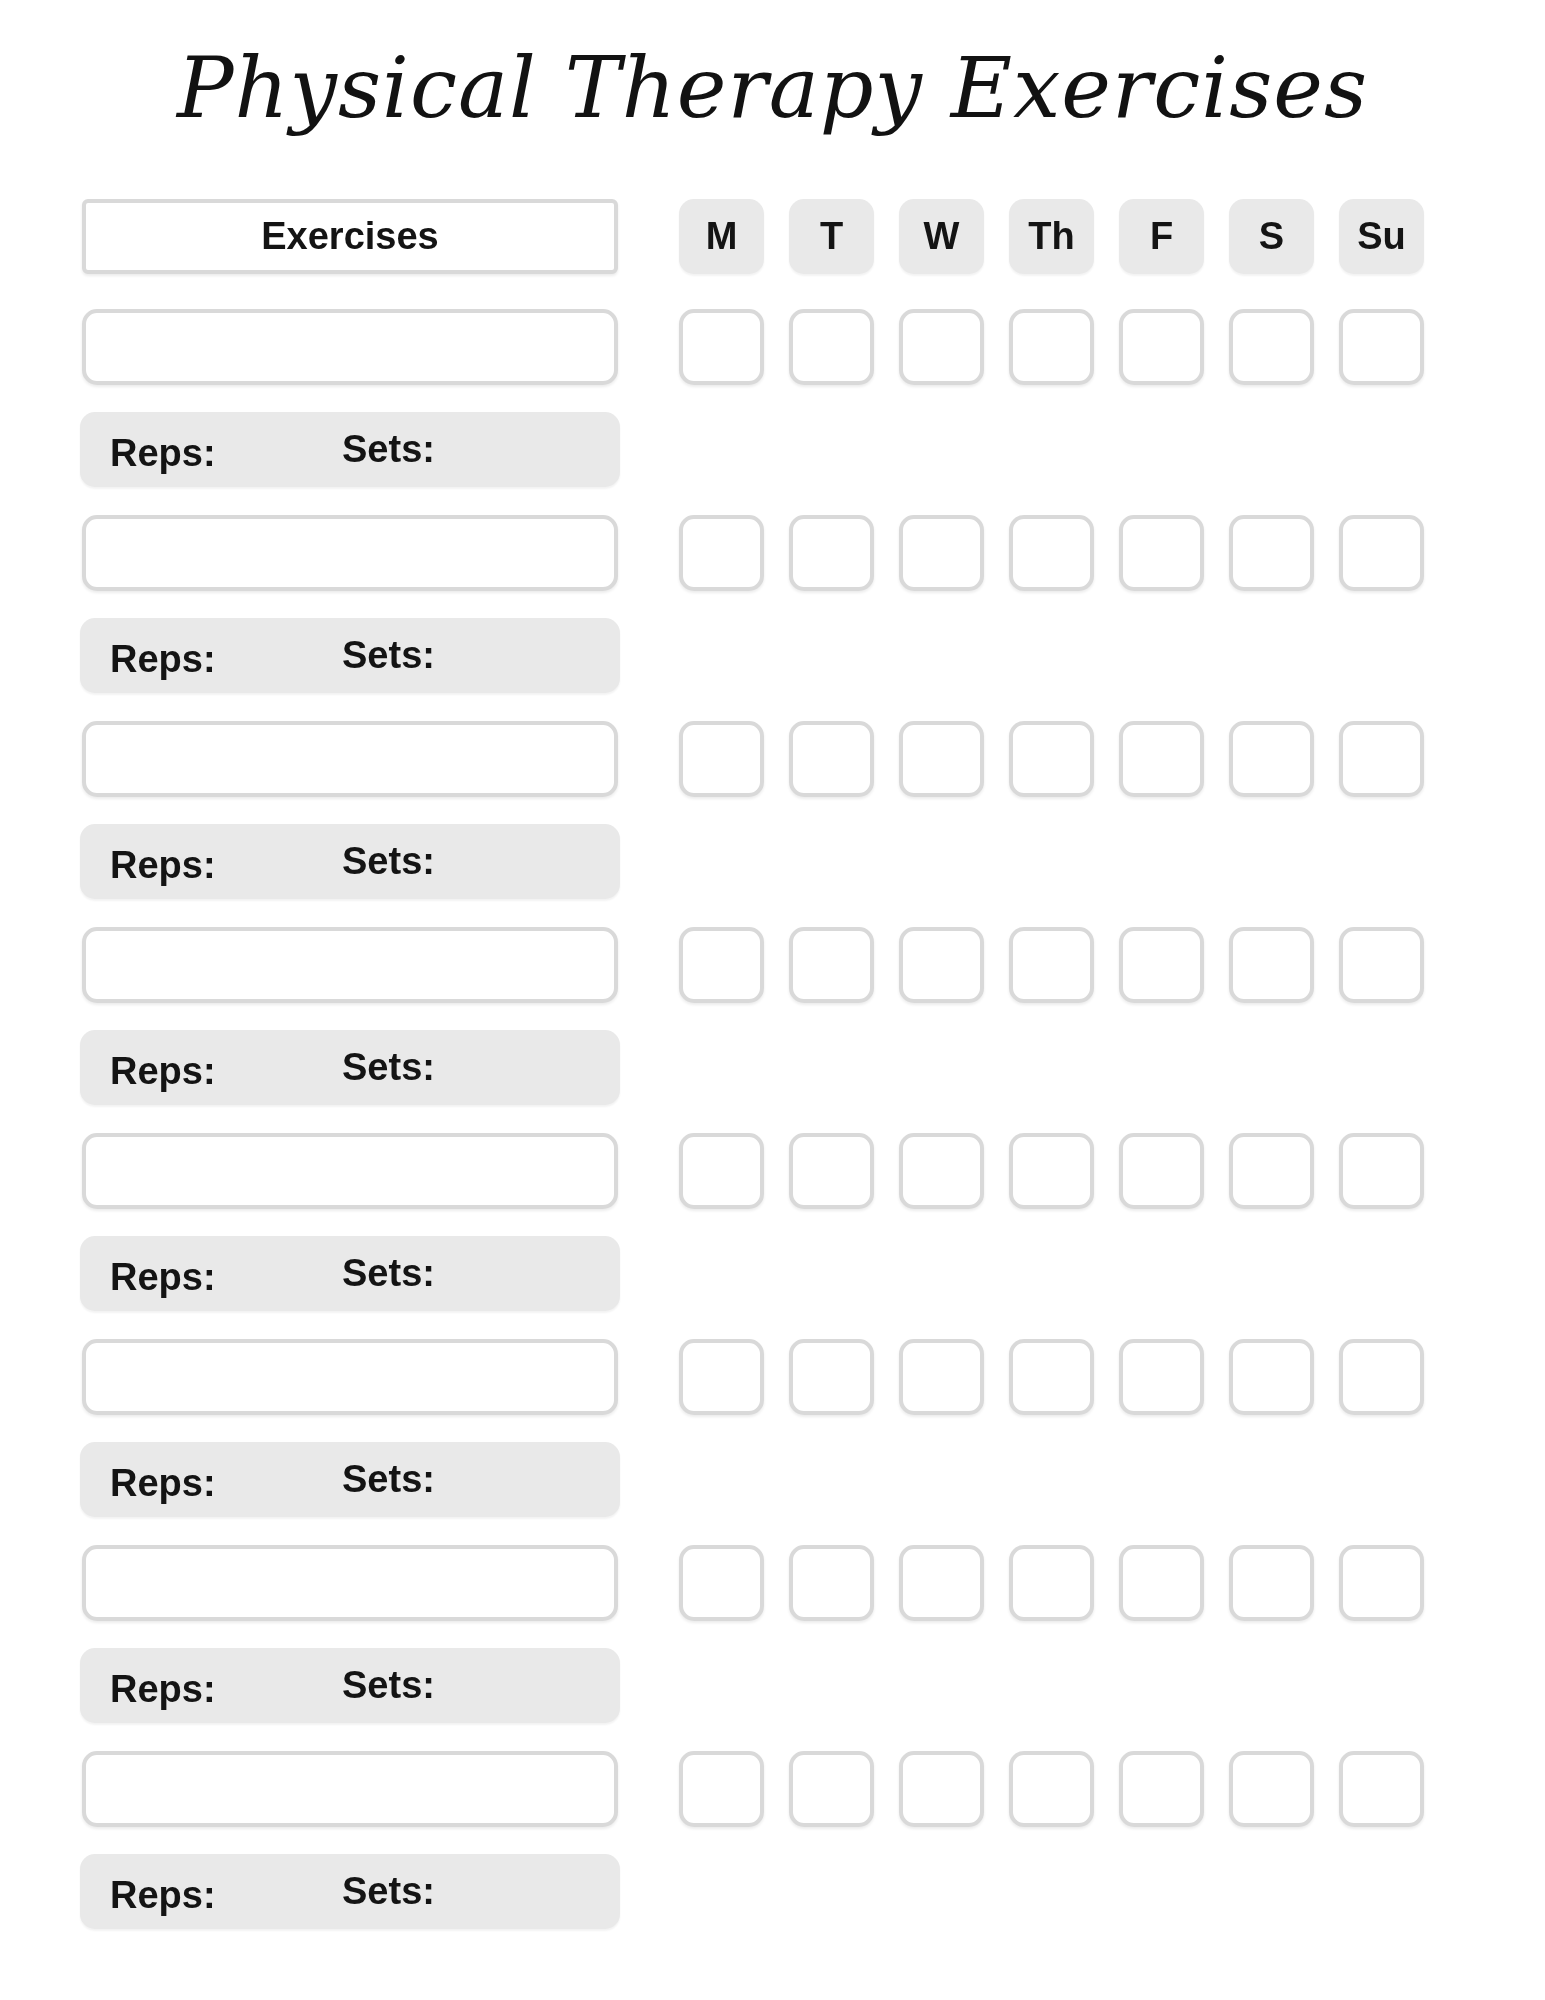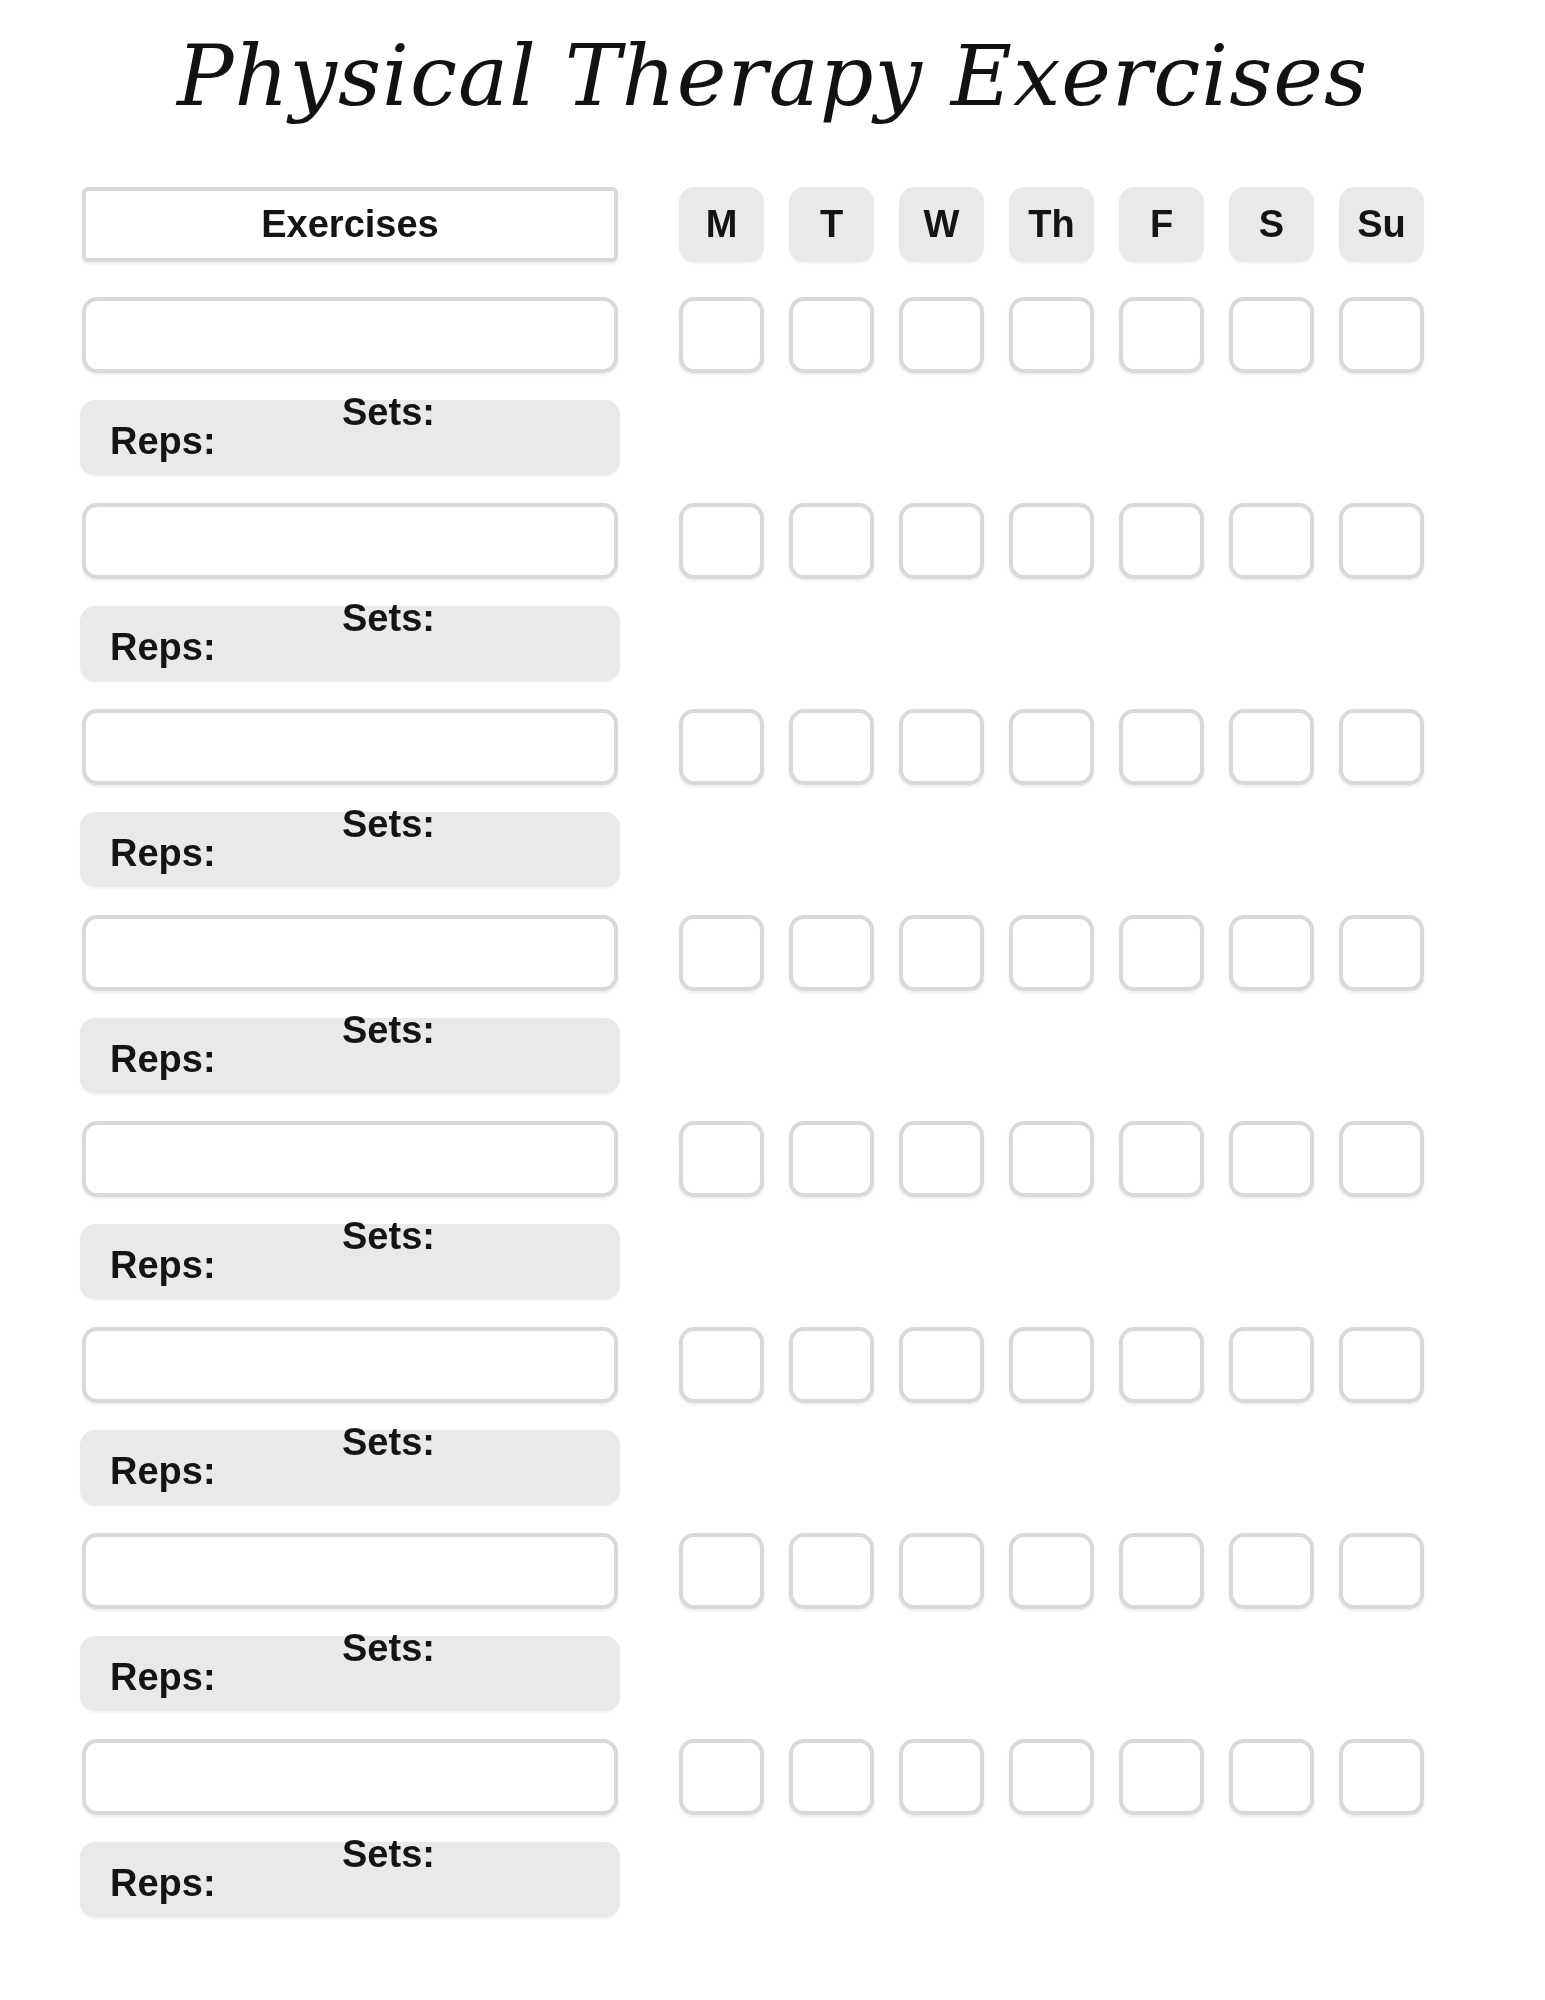--- a/index.html
+++ b/index.html
@@ -14,21 +14,21 @@
     position:relative;
     width:1545px;
     height:2000px;
     margin:0 auto;
     background:var(--background);
     font-family:"Liberation Sans", sans-serif;
     color:var(--text);
     overflow:hidden;
   }
   .title{
-    margin:0;
+    margin:12px;
     padding-top:24px;
     text-align:center;
     font-family:"DejaVu Serif", serif;
     font-style:italic;
     font-weight:500;
     font-size:84px;
     line-height:1.25;
     letter-spacing:1px;
     color:#121212;
   }
@@ -103,21 +103,21 @@
     background:var(--cell-fill);
     border-radius:15px;
     box-shadow:0 2px 2px rgba(0,0,0,0.05);
     display:flex;
     align-items:center;
     padding-left:30px;
     font-size:38px;
     font-weight:700;
   }
   .reps-group{display:flex;align-items:flex-end;width:232px;}
-  .sets-group{display:flex;align-items:center;flex-direction:column;}
+  .sets-group{display:flex;align-items:center;}
   .value-blank{
     display:inline-block;
     min-width:80px;
     height:50px;
     margin-left:10px;
     font-weight:700;
     font-size:36px;
   }
 </style>
 </head>

